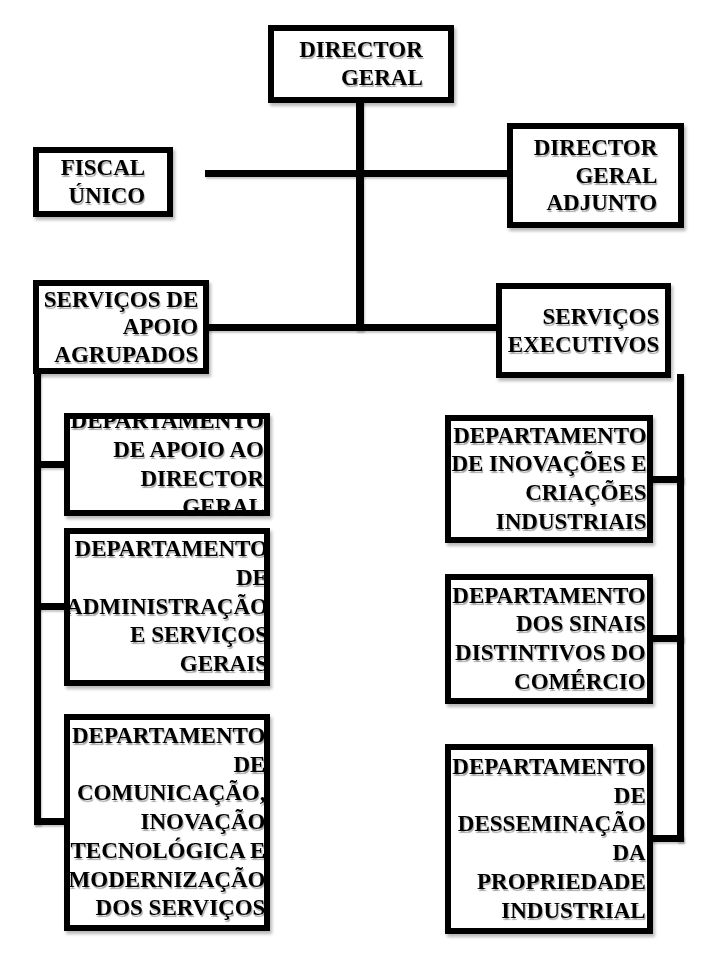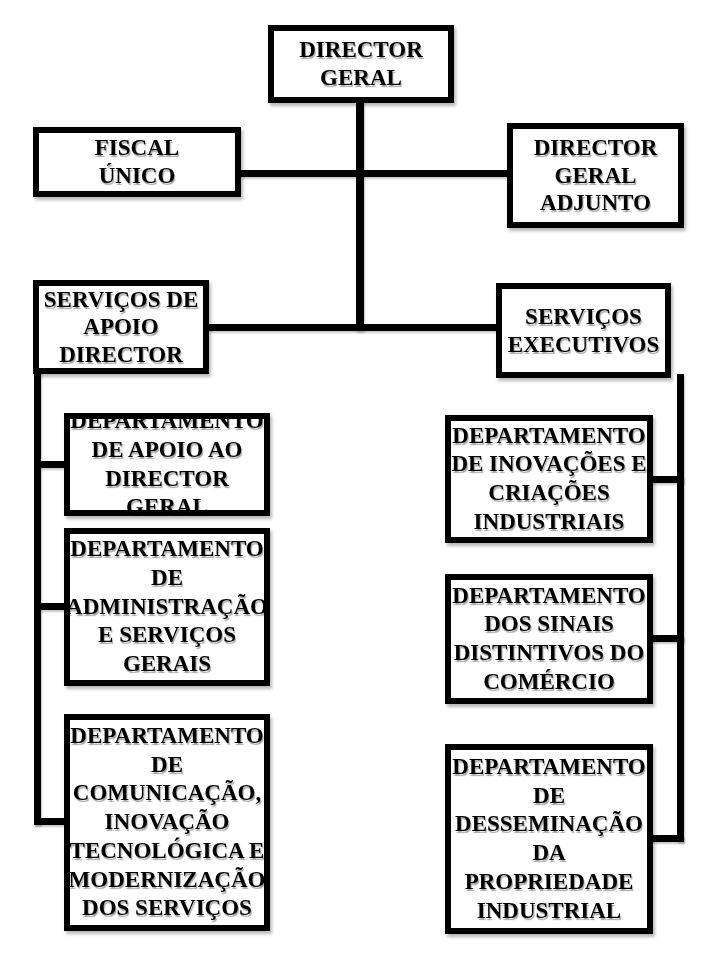--- a/index.html
+++ b/index.html
@@ -16,21 +16,21 @@
     overflow: hidden;
   }
   .box {
     position: absolute;
     box-sizing: border-box;
     border: 6px solid #000000;
     background: #ffffff;
     display: flex;
     align-items: center;
     justify-content: center;
-    text-align: center;
+    text-align: right;
     box-shadow: 2px 3px 3px rgba(0,0,0,0.28);
     z-index: 2;
   }
   .box .label {
     display: block;
     white-space: pre-line;
     font-weight: bold;
     color: #000000;
     text-shadow: 1px 2px 1px rgba(0,0,0,0.35);
   }
@@ -66,35 +66,35 @@
   <div class="line" style="left:677px; top:374px; width:7px; height:468px;"></div>
   <div class="line" style="left:648px; top:476px; width:36px; height:7px;"></div>
   <div class="line" style="left:648px; top:635px; width:36px; height:7px;"></div>
   <div class="line" style="left:648px; top:835px; width:36px; height:7px;"></div>
 
   <div class="box box-lg" style="left:268px; top:25px; width:186px; height:78px;">
     <span class="label">DIRECTOR
 GERAL</span>
   </div>
 
-  <div class="box box-lg" style="left:33px; top:127px; width:208px; height:70px;">
+  <div class="box box-lg" style="left:33px; top:147px; width:140px; height:70px;">
     <span class="label">FISCAL
 ÚNICO</span>
   </div>
 
   <div class="box box-lg" style="left:507px; top:123px; width:177px; height:105px;">
     <span class="label">DIRECTOR
 GERAL
 ADJUNTO</span>
   </div>
 
   <div class="box box-lg" style="left:33px; top:280px; width:176px; height:94px;">
     <span class="label">SERVIÇOS DE
 APOIO
-DIRECTOR</span>
+AGRUPADOS</span>
   </div>
 
   <div class="box box-lg" style="left:496px; top:283px; width:175px; height:95px;">
     <span class="label">SERVIÇOS
 EXECUTIVOS</span>
   </div>
 
   <div class="box box-sm" style="left:64px; top:413px; width:206px; height:103px;">
     <span class="label">DEPARTAMENTO
 DE APOIO AO

